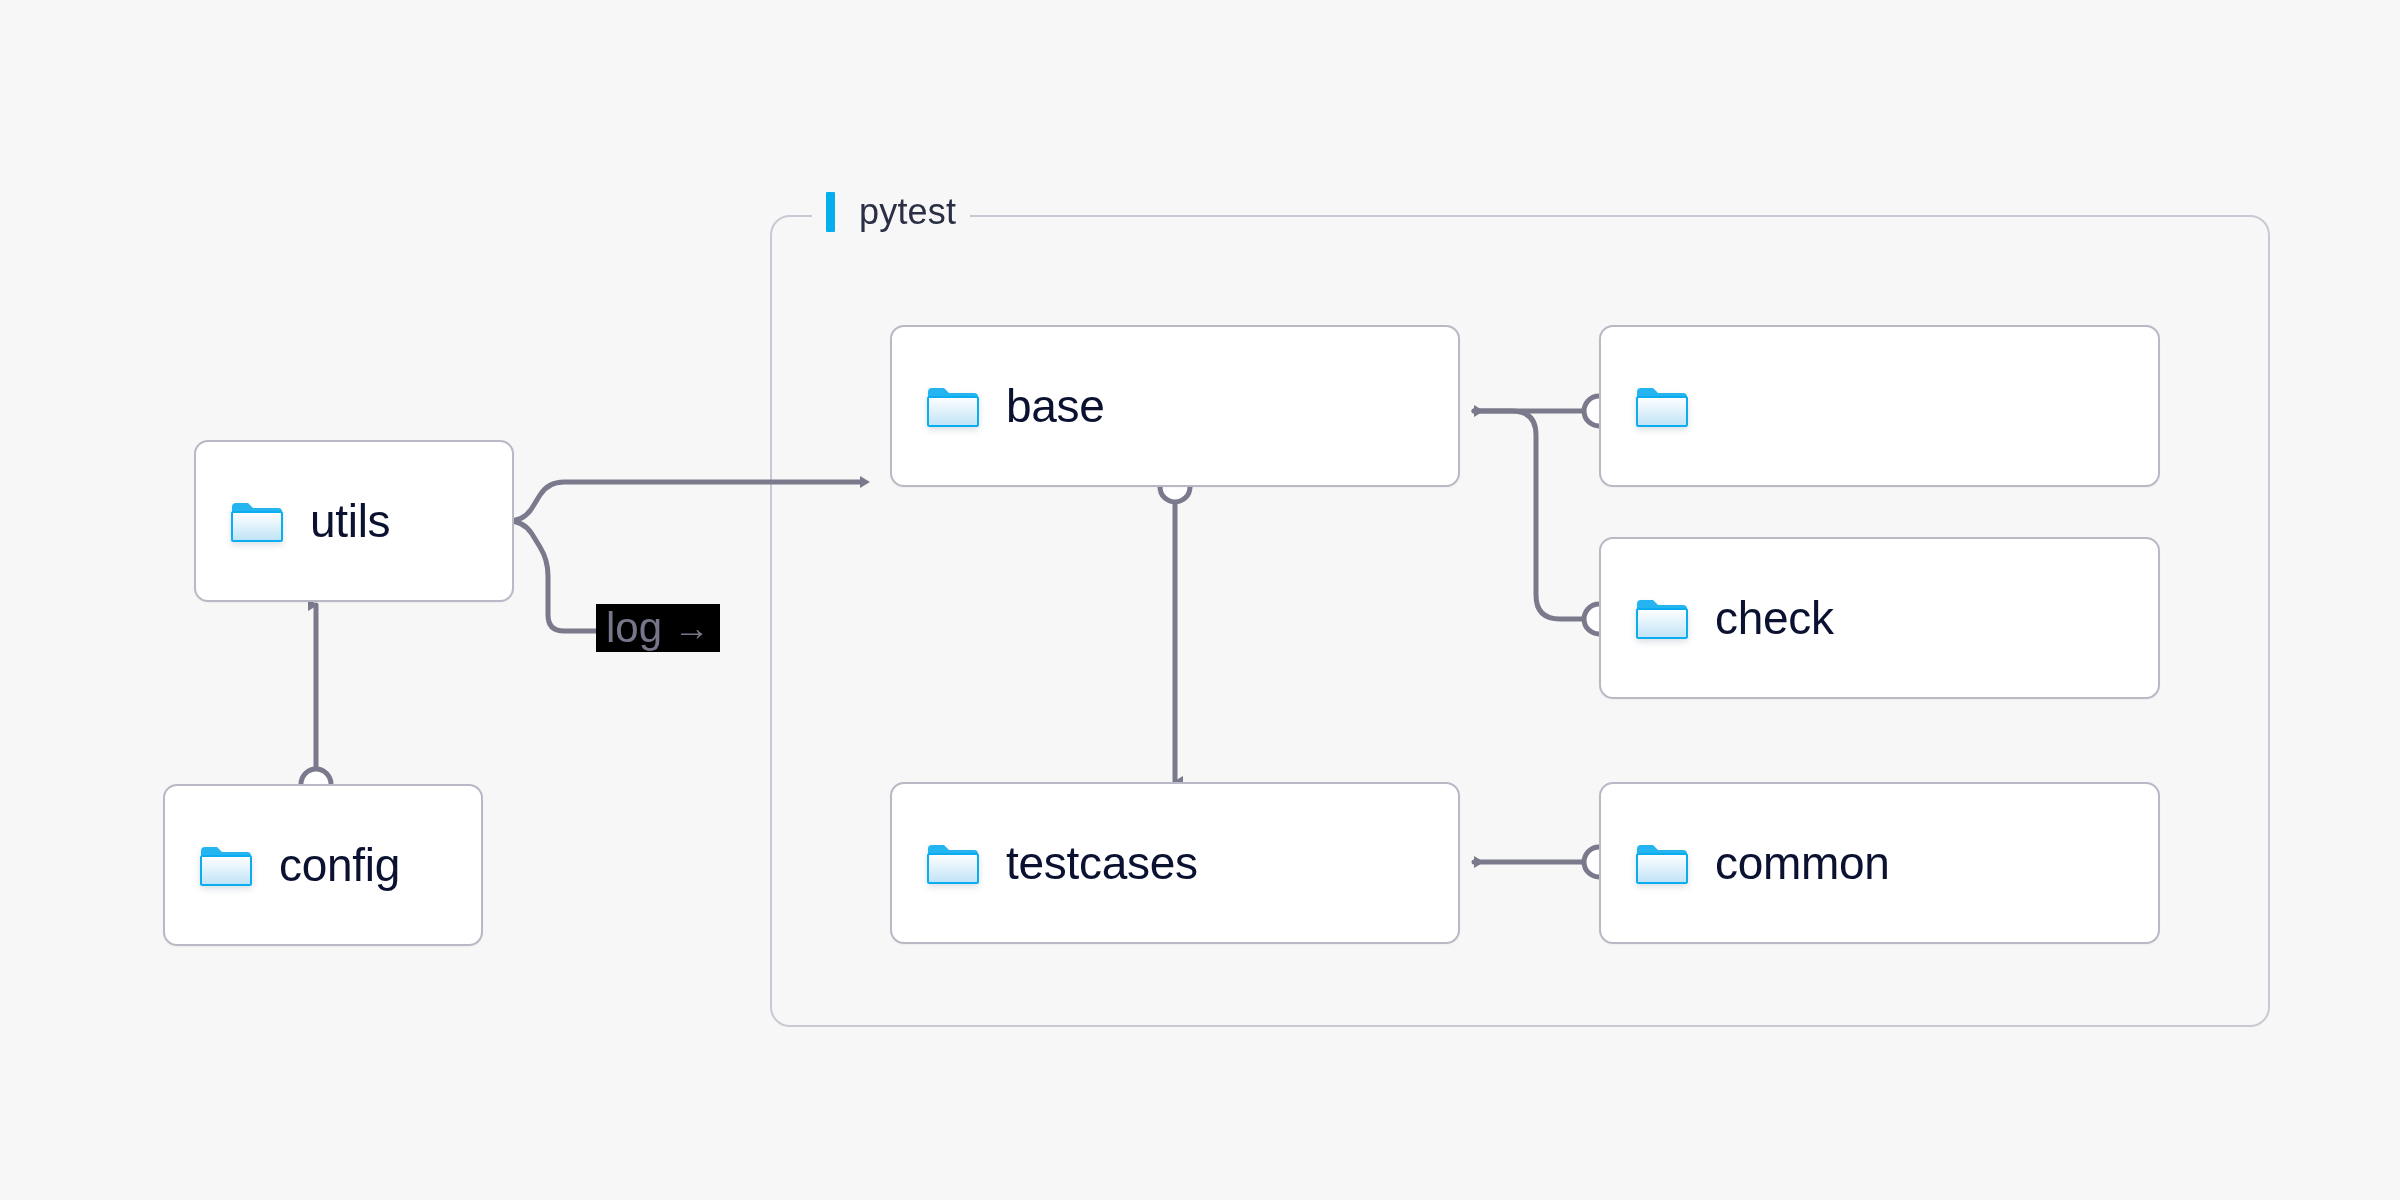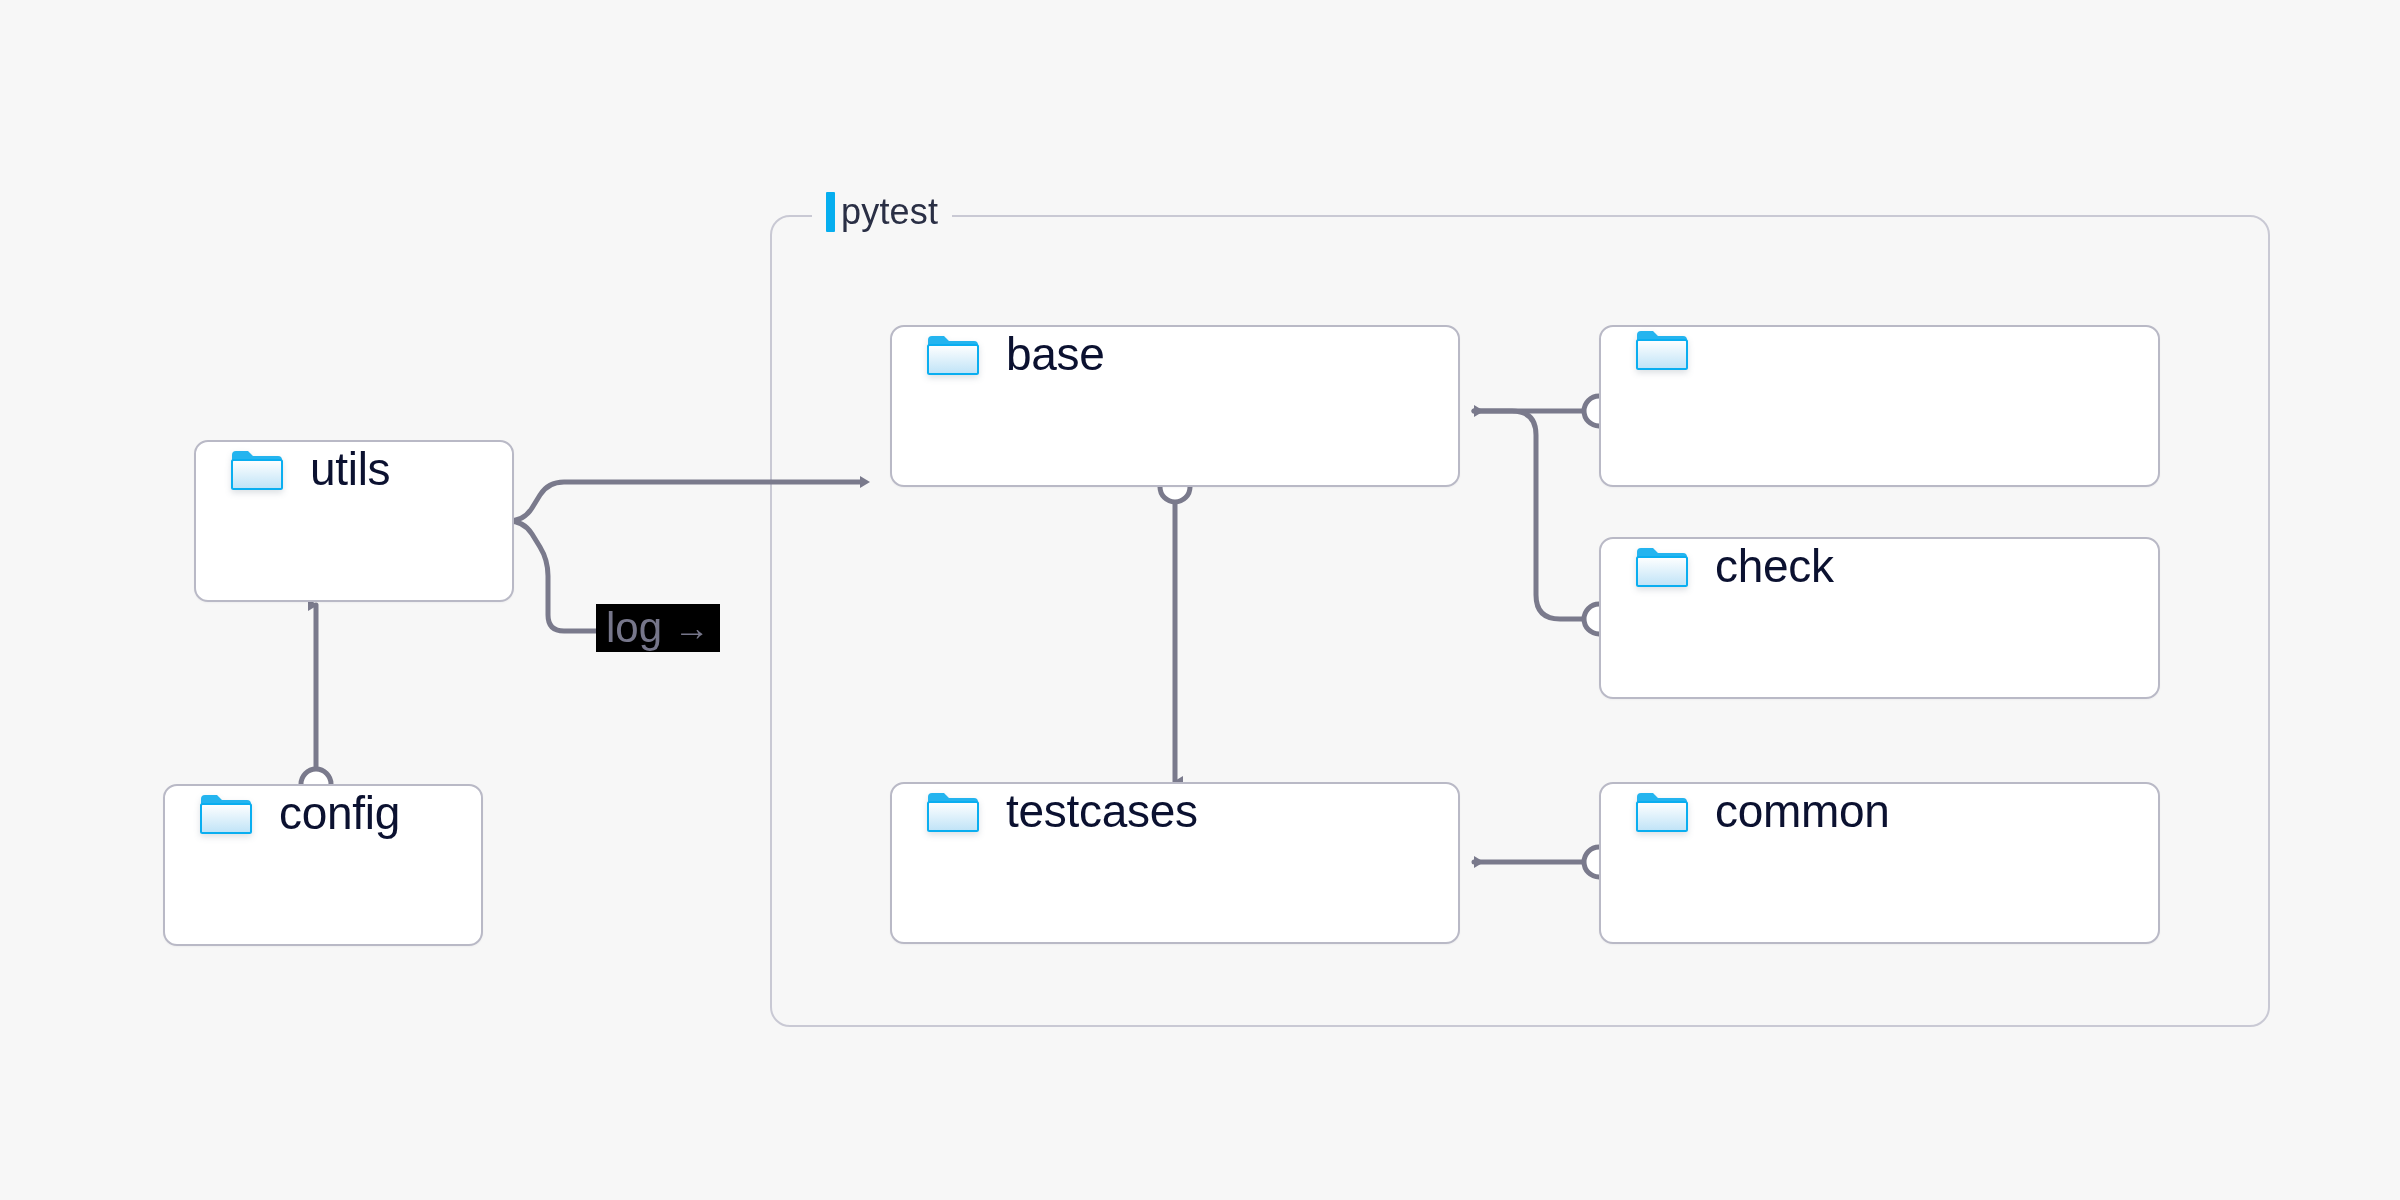--- a/index.html
+++ b/index.html
@@ -30,21 +30,21 @@
     position: absolute;
     border: 2px solid #c9c9d4;
     border-radius: 20px;
     background: transparent;
     box-sizing: border-box;
   }
   .group-label {
     position: absolute;
     display: flex;
     align-items: center;
-    gap: 6px;
+    gap: 24px;
     background: #f7f7f7;
     padding: 0 14px;
     height: 44px;
   }
   .group-label-bar {
     width: 9px;
     height: 40px;
     background: #06aeef;
     border-radius: 1px;
   }
@@ -55,21 +55,21 @@
     white-space: nowrap;
   }
   
   .node {
     position: absolute;
     box-sizing: border-box;
     background: #ffffff;
     border: 2px solid #b9b9c6;
     border-radius: 14px;
     display: flex;
-    align-items: flex-start;
+    align-items: center;
     box-shadow: 0 1px 2px rgba(20,20,40,0.04);
   }
   .node-inner {
     display: flex;
     align-items: center;
     gap: 26px;
     padding-left: 34px;
   }
   .node-label {
     font-size: 46px;

